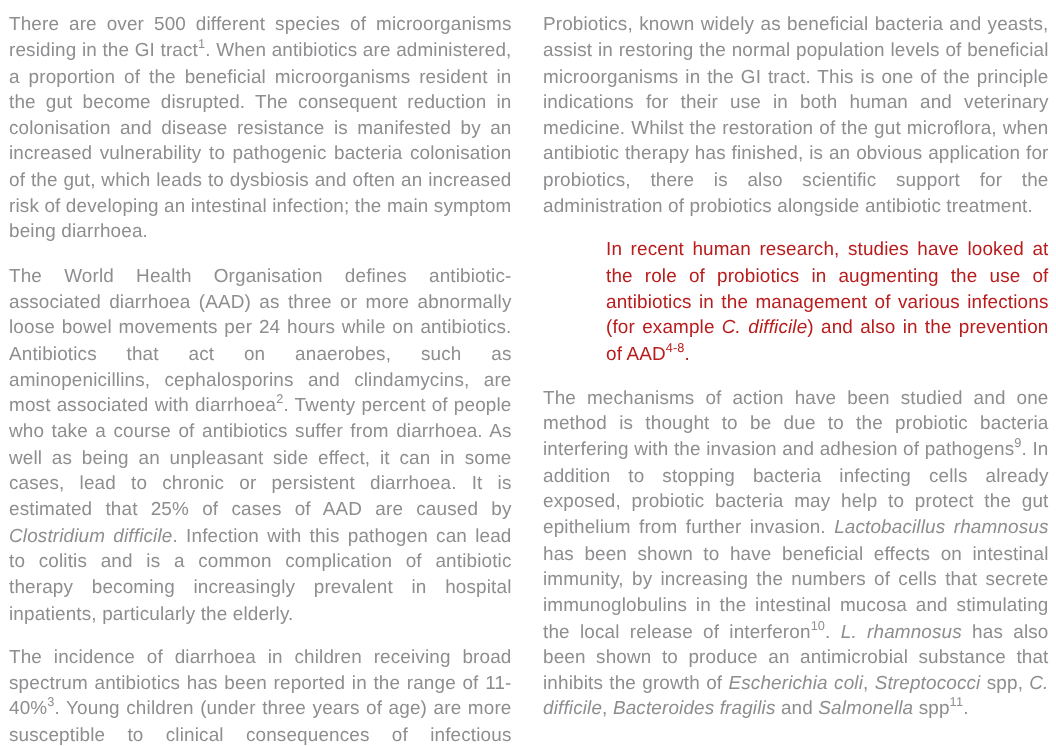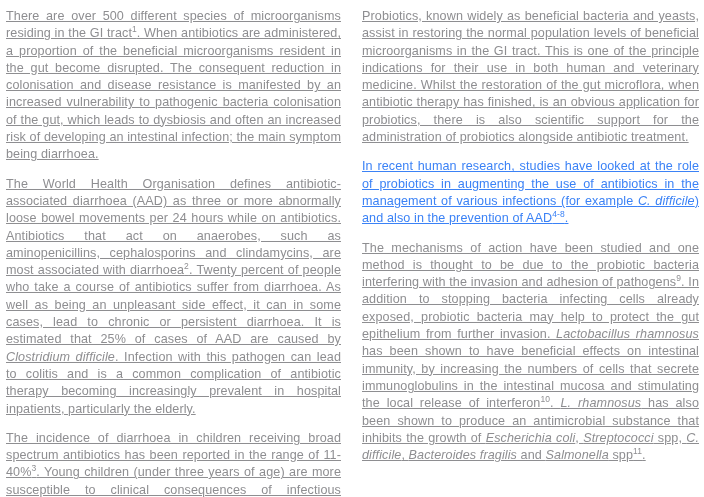--- a/index.html
+++ b/index.html
@@ -18,37 +18,36 @@
   }
   .column { width: 335px; }
   .column.right { width: 337px; }
   .column p {
     margin: 0 0 12px 0;
     font-size: 12.6px;
     line-height: 17.3px;
     color: #8e8e91;
     text-align: justify;
     letter-spacing: 0.1px;
-    text-decoration: underline;
   }
   .column p:last-child { margin-bottom: 0; }
   .column sup {
     font-size: 8.5px;
     line-height: 0;
     vertical-align: super;
   }
   .column i { font-style: italic; }
 </style>
 </head>
 <body style="background: rgb(255, 255, 255);">
 
 <div class="page">
   <div class="column left">
       <p style="color: rgb(142, 142, 145);"><span>There are over 500 different species of microorganisms residing in the GI tract</span><sup>1</sup><span>. When antibiotics are administered, a proportion of the beneficial microorganisms resident in the gut become disrupted. The consequent reduction in colonisation and disease resistance is manifested by an increased vulnerability to pathogenic bacteria colonisation of the gut, which leads to dysbiosis and often an increased risk of developing an intestinal infection; the main symptom being diarrhoea.</span></p>
       <p style="color: rgb(142, 142, 145);"><span>The World Health Organisation defines antibiotic-associated diarrhoea (AAD) as three or more abnormally loose bowel movements per 24 hours while on antibiotics. Antibiotics that act on anaerobes, such as aminopenicillins, cephalosporins and clindamycins, are most associated with diarrhoea</span><sup>2</sup><span>. Twenty percent of people who take a course of antibiotics suffer from diarrhoea. As well as being an unpleasant side effect, it can in some cases, lead to chronic or persistent diarrhoea. It is estimated that 25% of cases of AAD are caused by </span><i>Clostridium difficile</i><span>. Infection with this pathogen can lead to colitis and is a common complication of antibiotic therapy becoming increasingly prevalent in hospital inpatients, particularly the elderly.</span></p>
       <p style="color: rgb(142, 142, 145);"><span>The incidence of diarrhoea in children receiving broad spectrum antibiotics has been reported in the range of 11-40%</span><sup>3</sup><span>. Young children (under three years of age) are more susceptible to clinical consequences of infectious diarrhoea and may have the most to gain from probiotic treatment.</span></p>
     </div>
   <div class="column right">
       <p style="color: rgb(142, 142, 145);"><span>Probiotics, known widely as beneficial bacteria and yeasts, assist in restoring the normal population levels of beneficial microorganisms in the GI tract. This is one of the principle indications for their use in both human and veterinary medicine. Whilst the restoration of the gut microflora, when antibiotic therapy has finished, is an obvious application for probiotics, there is also scientific support for the administration of probiotics alongside antibiotic treatment.</span></p>
-      <p style="color: #3b82f6;"><span>In recent human research, studies have looked at the role of probiotics in augmenting the use of antibiotics in the management of various infections (for example </span><i>C. difficile</i><span>) and also in the prevention of AAD</span><sup>4-8</sup><span>.</span></p>
+      <p style="color: #b91c1c; margin-left: 42px;"><span>In recent human research, studies have looked at the role of probiotics in augmenting the use of antibiotics in the management of various infections (for example </span><i>C. difficile</i><span>) and also in the prevention of AAD</span><sup>4-8</sup><span>.</span></p>
       <p style="color: rgb(142, 142, 145);"><span>The mechanisms of action have been studied and one method is thought to be due to the probiotic bacteria interfering with the invasion and adhesion of pathogens</span><sup>9</sup><span>. In addition to stopping bacteria infecting cells already exposed, probiotic bacteria may help to protect the gut epithelium from further invasion. </span><i>Lactobacillus rhamnosus</i><span> has been shown to have beneficial effects on intestinal immunity, by increasing the numbers of cells that secrete immunoglobulins in the intestinal mucosa and stimulating the local release of interferon</span><sup>10</sup><span>. </span><i>L. rhamnosus</i><span> has also been shown to produce an antimicrobial substance that inhibits the growth of </span><i>Escherichia coli</i><span>, </span><i>Streptococci</i><span> spp, </span><i>C. difficile</i><span>, </span><i>Bacteroides fragilis</i><span> and </span><i>Salmonella</i><span> spp</span><sup>11</sup><span>.</span></p>
     </div>
 </div>
 
 </body></html>

